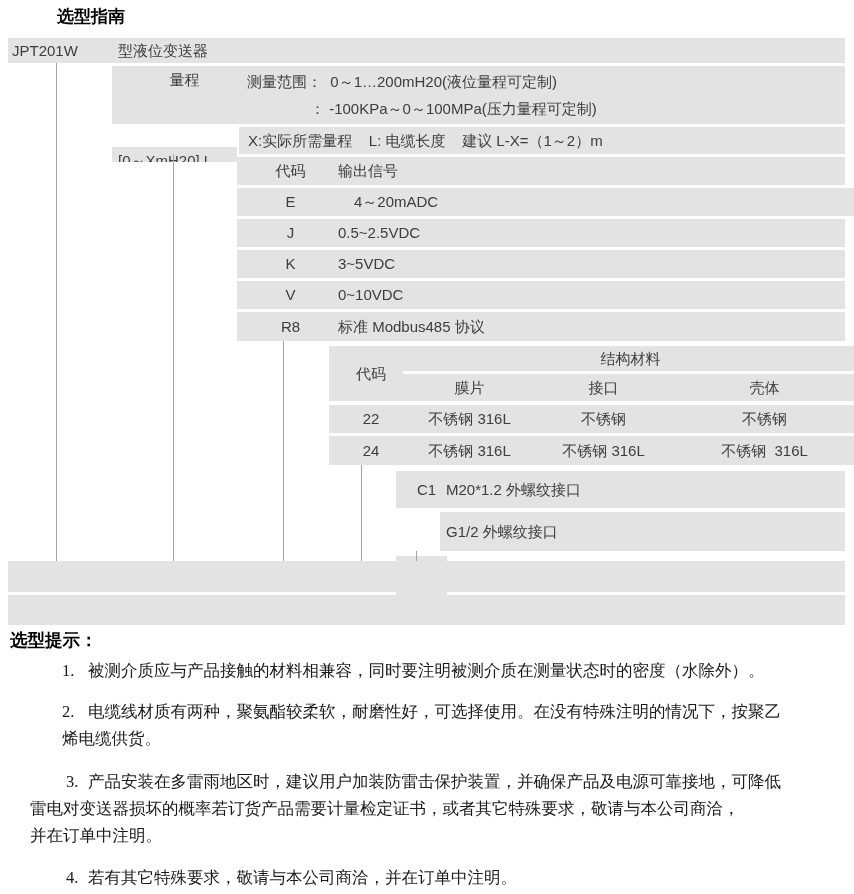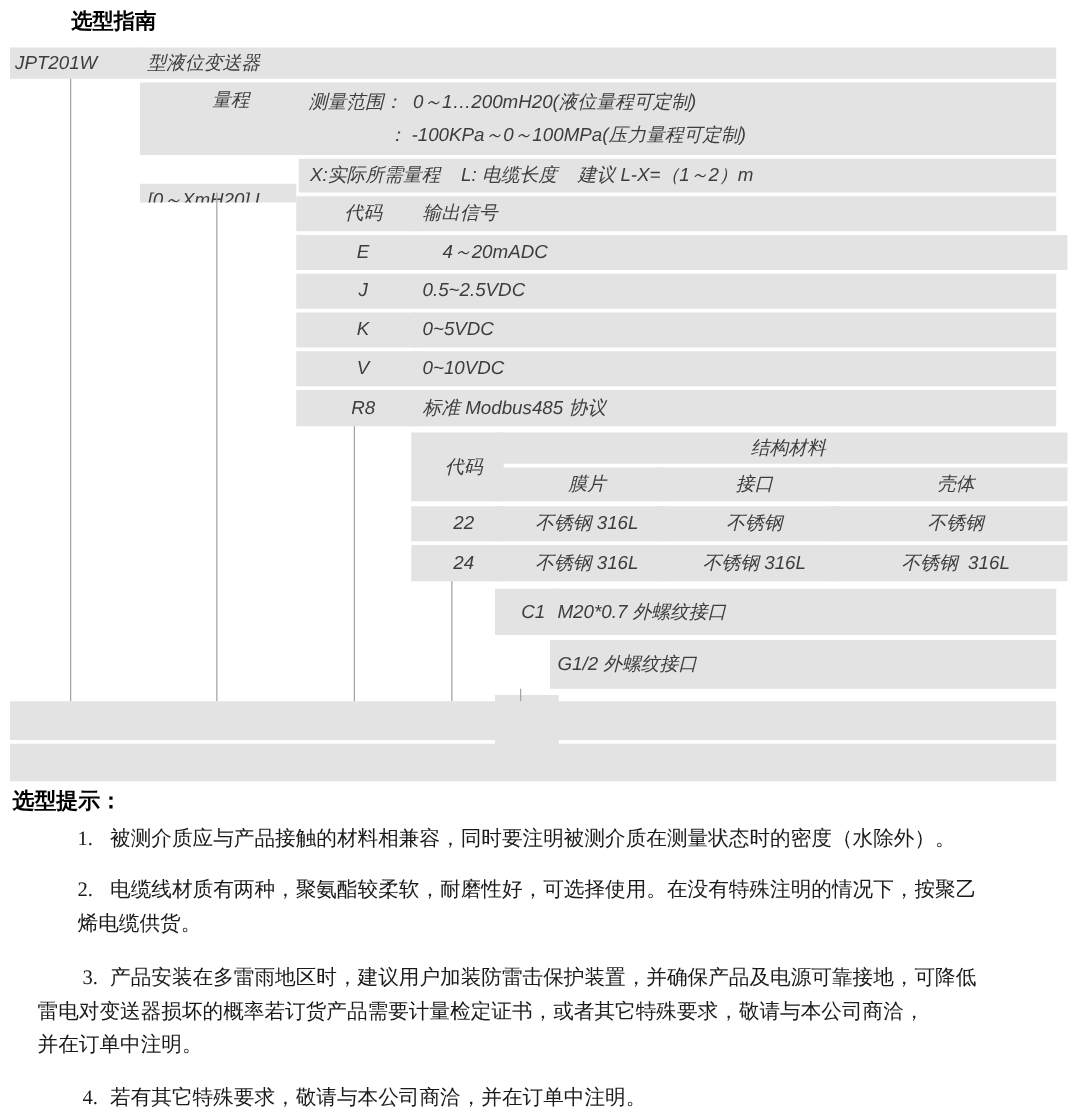--- a/index.html
+++ b/index.html
@@ -3,21 +3,21 @@
 <meta charset="utf-8">
 <style>
   html,body{margin:0;padding:0;}
   body{
     width:854px;height:894px;position:relative;background:#ffffff;
     font-family:"Liberation Sans","DejaVu Sans",sans-serif;
     -webkit-font-smoothing:antialiased;
   }
   .cell{
     position:absolute;background:#e3e3e3;color:#3d3d3d;
-    font-size:15px;white-space:pre;overflow:hidden;font-style:italic;
+    font-size:15px;white-space:pre;overflow:hidden;
   }
   .cell.center{text-align:center;padding-left:10px;}
   .vline{position:absolute;width:1px;background:#a3a3a3;}
   .doc-title{
     position:absolute;font-weight:bold;font-size:17px;color:#000;
     white-space:pre;
   }
   .notes-heading{
     position:absolute;font-weight:bold;font-size:17.5px;color:#000;
     font-family:"Liberation Sans","DejaVu Sans",sans-serif;white-space:pre;
@@ -48,21 +48,21 @@
 <div class="cell center" style="left:237px;top:157px;width:87px;height:28px;line-height:28px;">代码</div>
 <div class="cell" style="left:330px;top:157px;width:507px;height:28px;line-height:28px;padding-left:8px;">输出信号</div>
 
 <div class="cell center" style="left:237px;top:188px;width:87px;height:28px;line-height:28px;">E</div>
 <div class="cell" style="left:330px;top:188px;width:507px;height:28px;line-height:28px;padding-left:24px;">4～20mADC</div>
 
 <div class="cell center" style="left:237px;top:219px;width:87px;height:28px;line-height:28px;">J</div>
 <div class="cell" style="left:330px;top:219px;width:507px;height:28px;line-height:28px;padding-left:8px;">0.5~2.5VDC</div>
 
 <div class="cell center" style="left:237px;top:250px;width:87px;height:28px;line-height:28px;">K</div>
-<div class="cell" style="left:330px;top:250px;width:507px;height:28px;line-height:28px;padding-left:8px;">0~5VDC</div>
+<div class="cell" style="left:330px;top:250px;width:507px;height:28px;line-height:28px;padding-left:8px;">3~5VDC</div>
 
 <div class="cell center" style="left:237px;top:281px;width:87px;height:28px;line-height:28px;">V</div>
 <div class="cell" style="left:330px;top:281px;width:507px;height:28px;line-height:28px;padding-left:8px;">0~10VDC</div>
 
 <div class="cell center" style="left:237px;top:312px;width:87px;height:29px;line-height:29px;">R8</div>
 <div class="cell" style="left:330px;top:312px;width:507px;height:29px;line-height:29px;padding-left:8px;">标准 Modbus485 协议</div>
 
 <div class="cell center" style="left:329px;top:346px;width:64px;height:55px;line-height:55px;">代码</div>
 <div class="cell center" style="left:396px;top:346px;width:449px;height:25px;line-height:25px;">结构材料</div>
 <div class="cell center" style="left:396px;top:374px;width:127px;height:27px;line-height:27px;">膜片</div>
@@ -73,21 +73,21 @@
 <div class="cell center" style="left:396px;top:405px;width:127px;height:28px;line-height:28px;">不锈钢 316L</div>
 <div class="cell center" style="left:526px;top:405px;width:135px;height:28px;line-height:28px;">不锈钢</div>
 <div class="cell center" style="left:664px;top:405px;width:181px;height:28px;line-height:28px;">不锈钢</div>
 
 <div class="cell center" style="left:329px;top:436px;width:64px;height:29px;line-height:29px;">24</div>
 <div class="cell center" style="left:396px;top:436px;width:127px;height:29px;line-height:29px;">不锈钢 316L</div>
 <div class="cell center" style="left:526px;top:436px;width:135px;height:29px;line-height:29px;">不锈钢 316L</div>
 <div class="cell center" style="left:664px;top:436px;width:181px;height:29px;line-height:29px;">不锈钢  316L</div>
 
 <div class="cell center" style="left:396px;top:471px;width:41px;height:37px;line-height:37px;">C1</div>
-<div class="cell" style="left:440px;top:471px;width:399px;height:37px;line-height:37px;padding-left:6px;">M20*0.7 外螺纹接口</div>
+<div class="cell" style="left:440px;top:471px;width:399px;height:37px;line-height:37px;padding-left:6px;">M20*1.2 外螺纹接口</div>
 
 <div class="cell center" style="left:396px;top:512px;width:41px;height:54px;line-height:39px;margin-top:44px;">C2</div>
 <div class="cell" style="left:440px;top:512px;width:399px;height:39px;line-height:39px;padding-left:6px;">G1/2 外螺纹接口</div>
 
 <div class="vline" style="left:56px;top:63px;height:498px;"></div>
 <div class="vline" style="left:173px;top:154px;height:407px;"></div>
 <div class="vline" style="left:283px;top:341px;height:220px;"></div>
 <div class="vline" style="left:361px;top:465px;height:96px;"></div>
 <div class="vline" style="left:416px;top:551px;height:10px;"></div>
 

